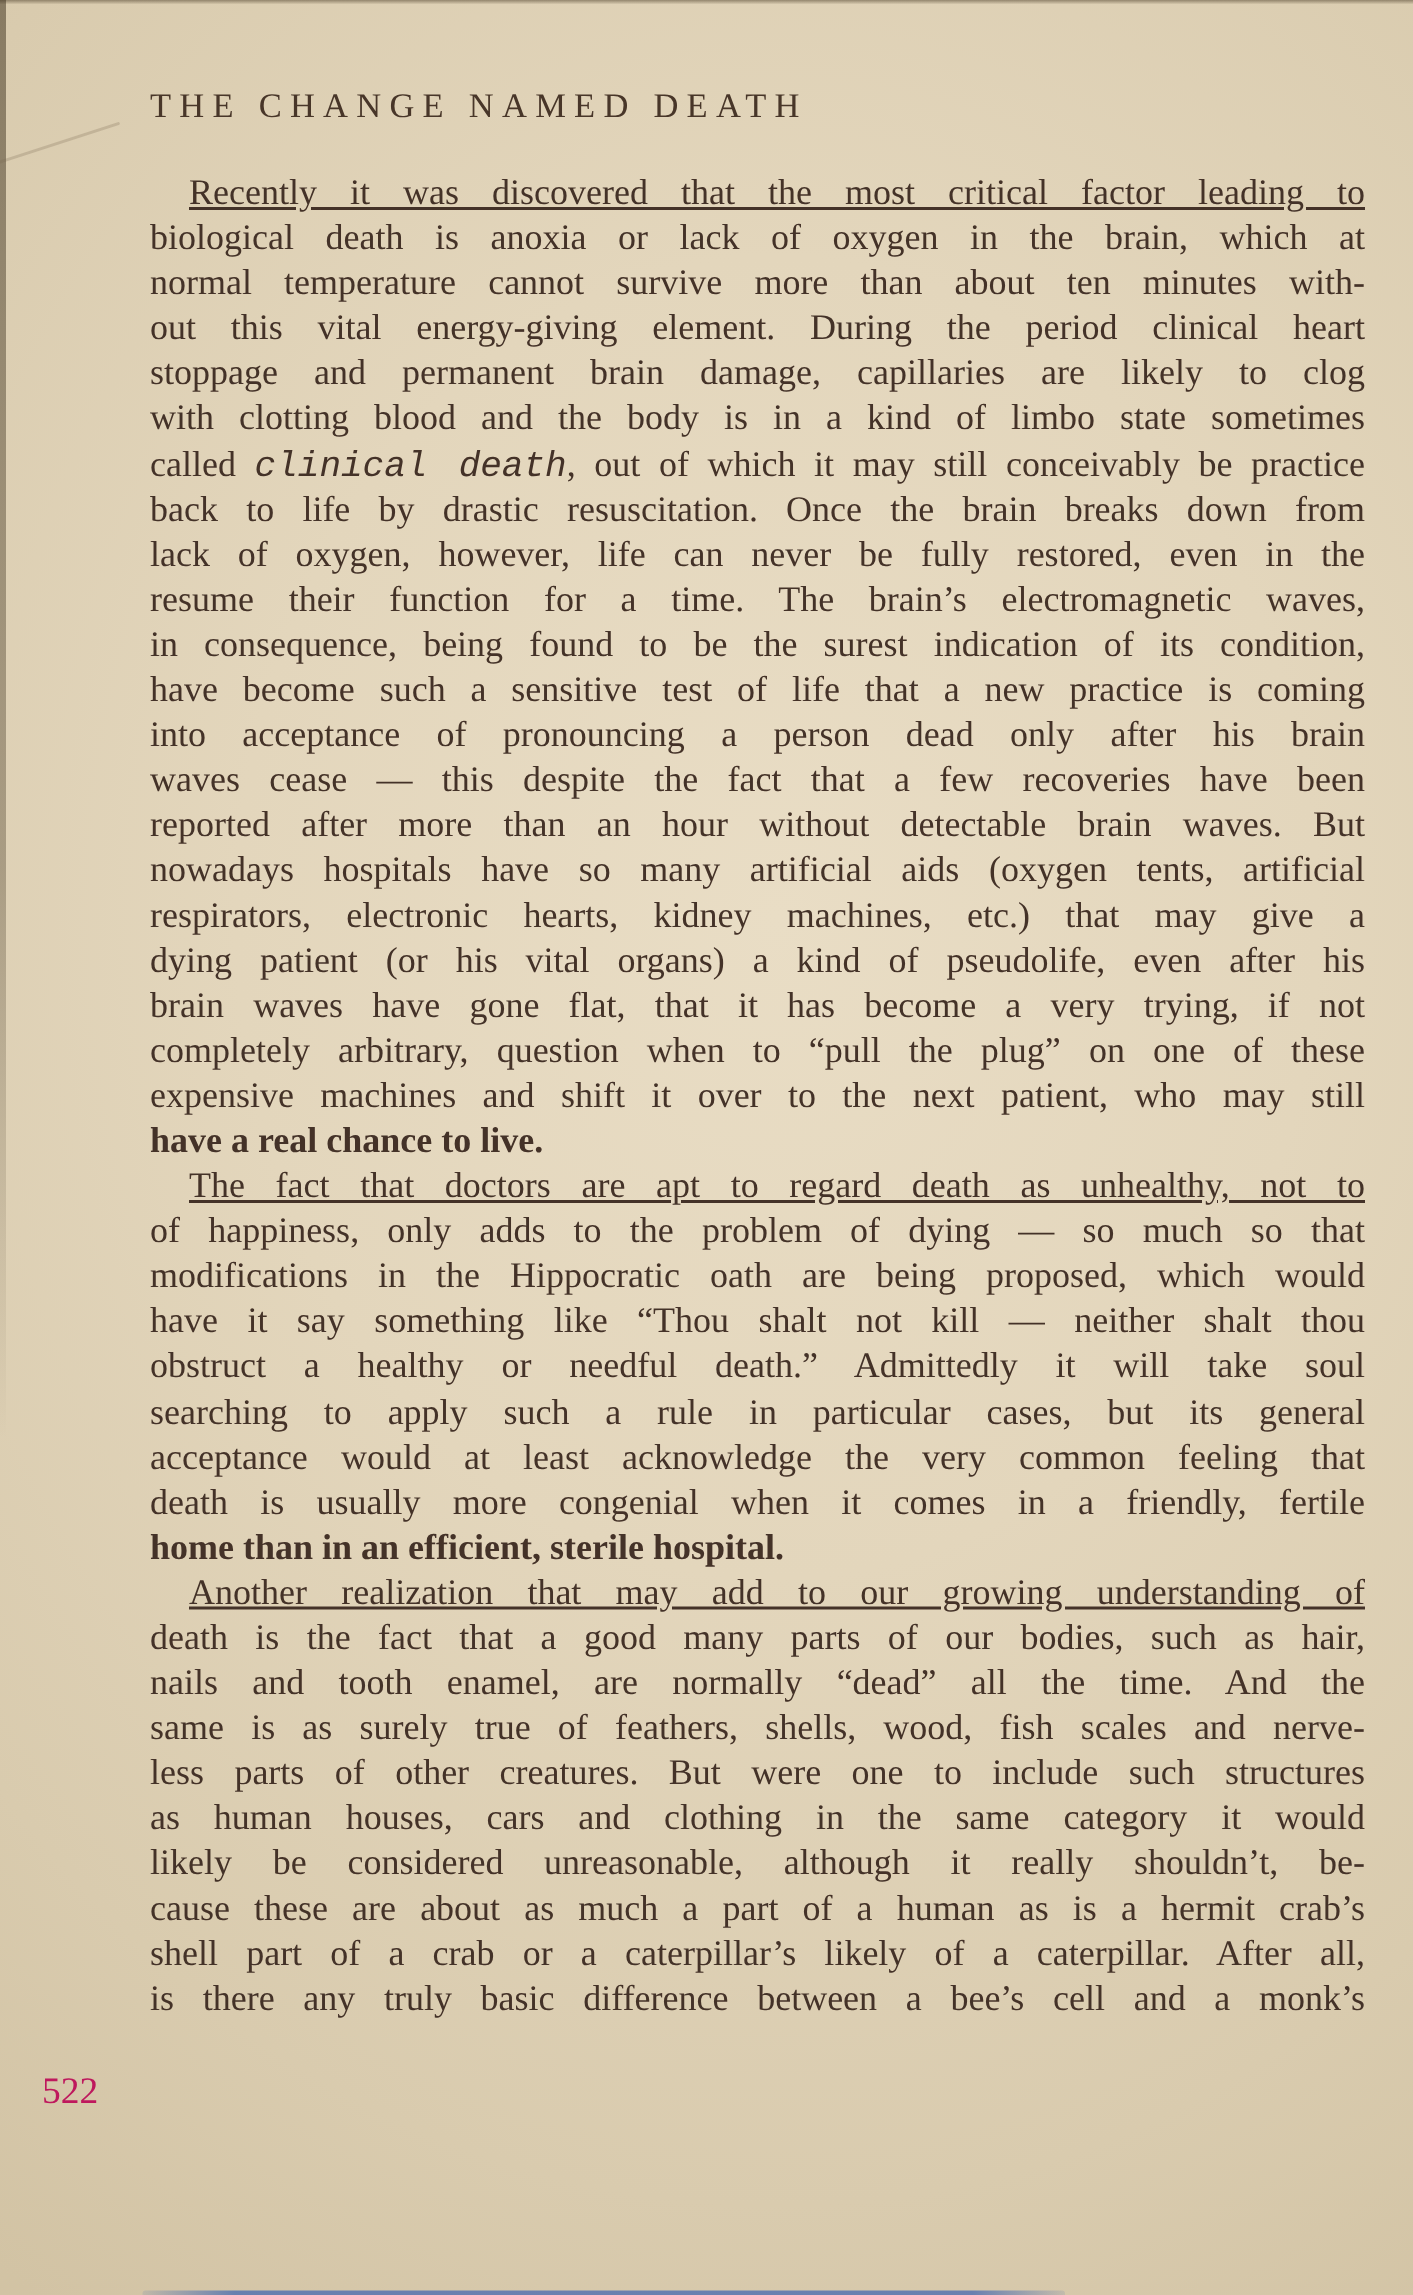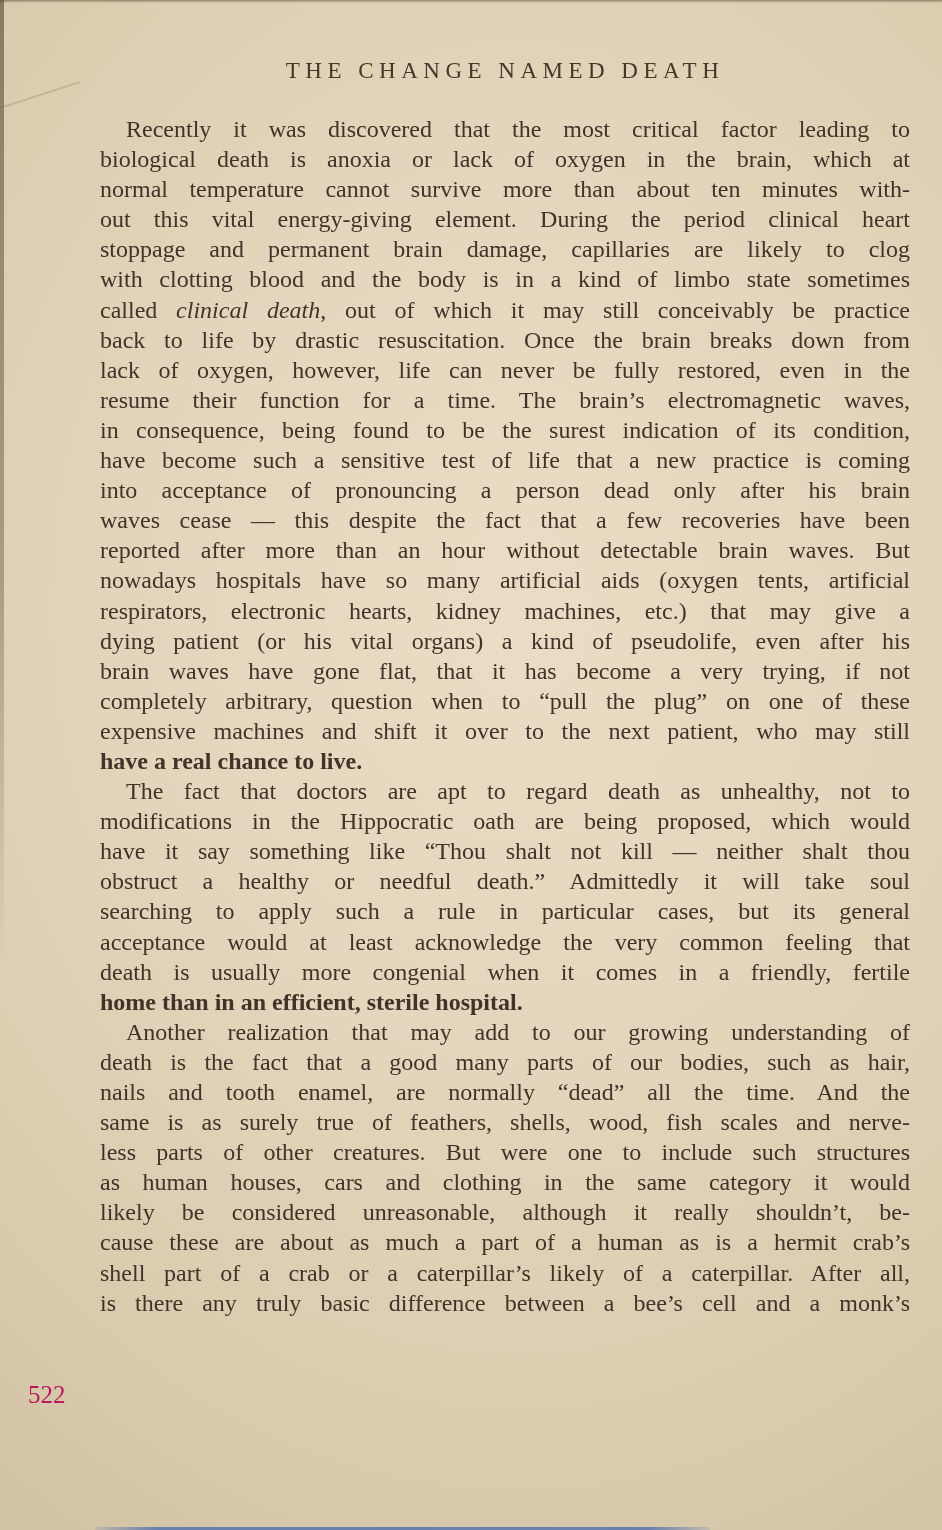--- a/index.html
+++ b/index.html
@@ -48,21 +48,20 @@
     transform: rotate(-18deg);
     border-radius: 2px;
     pointer-events: none;
   }
 
   .running-head {
     position: absolute;
     top: 58px;
     left: 100px;
     width: 810px;
-    text-align: center;
     font-size: 23px;
     letter-spacing: 5.5px;
     color: #483629;
     white-space: nowrap;
   }
 
   .body-text {
     position: absolute;
     top: 114px;
     left: 100px;
@@ -72,23 +71,23 @@
     color: #443228;
   }
   .paragraph { margin: 0; }
   .line {
     text-align: justify;
     text-align-last: justify;
     height: 30.1px;
     overflow: visible;
     white-space: normal;
   }
-  .line.indent { text-indent: 26px; }
+  .line.indent { text-indent: 26px; text-decoration: underline; }
   .line.no-justify { text-align-last: left; font-weight: bold; }
-  .italic { font-style: italic; }
+  .italic { font-style: italic; font-family: Liberation Mono, monospace; }
 
   .page-number {
     position: absolute;
     top: 1380px;
     left: 28px;
     font-size: 25px;
     line-height: 30.1px;
     color: #be185d;
   }
 </style>
@@ -121,20 +120,21 @@
       <div class="line">nowadays hospitals have so many artificial aids (oxygen tents, artificial</div>
       <div class="line">respirators, electronic hearts, kidney machines, etc.) that may give a</div>
       <div class="line">dying patient (or his vital organs) a kind of pseudolife, even after his</div>
       <div class="line">brain waves have gone flat, that it has become a very trying, if not</div>
       <div class="line">completely arbitrary, question when to “pull the plug” on one of these</div>
       <div class="line">expensive machines and shift it over to the next patient, who may still</div>
       <div class="line no-justify">have a real chance to live.</div>
     </div>
     <div class="paragraph">
       <div class="line indent">The fact that doctors are apt to regard death as unhealthy, not to</div>
+      <div class="line">of happiness, only adds to the problem of dying — so much so that</div>
       <div class="line">modifications in the Hippocratic oath are being proposed, which would</div>
       <div class="line">have it say something like “Thou shalt not kill — neither shalt thou</div>
       <div class="line">obstruct a healthy or needful death.”  Admittedly it will take soul</div>
       <div class="line">searching to apply such a rule in particular cases, but its general</div>
       <div class="line">acceptance would at least acknowledge the very common feeling that</div>
       <div class="line">death is usually more congenial when it comes in a friendly, fertile</div>
       <div class="line no-justify">home than in an efficient, sterile hospital.</div>
     </div>
     <div class="paragraph">
       <div class="line indent">Another realization that may add to our growing understanding of</div>

